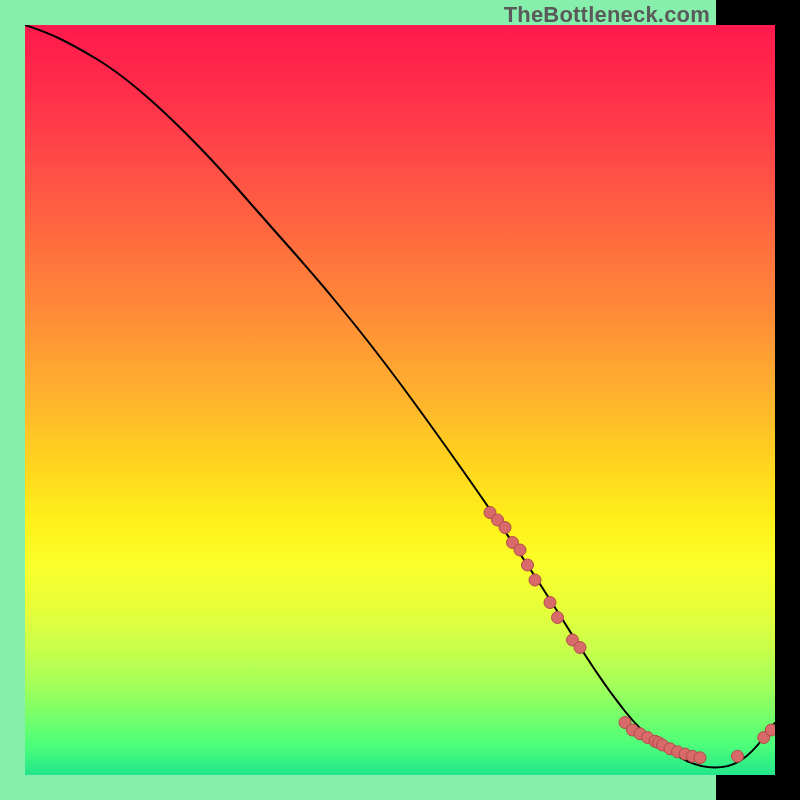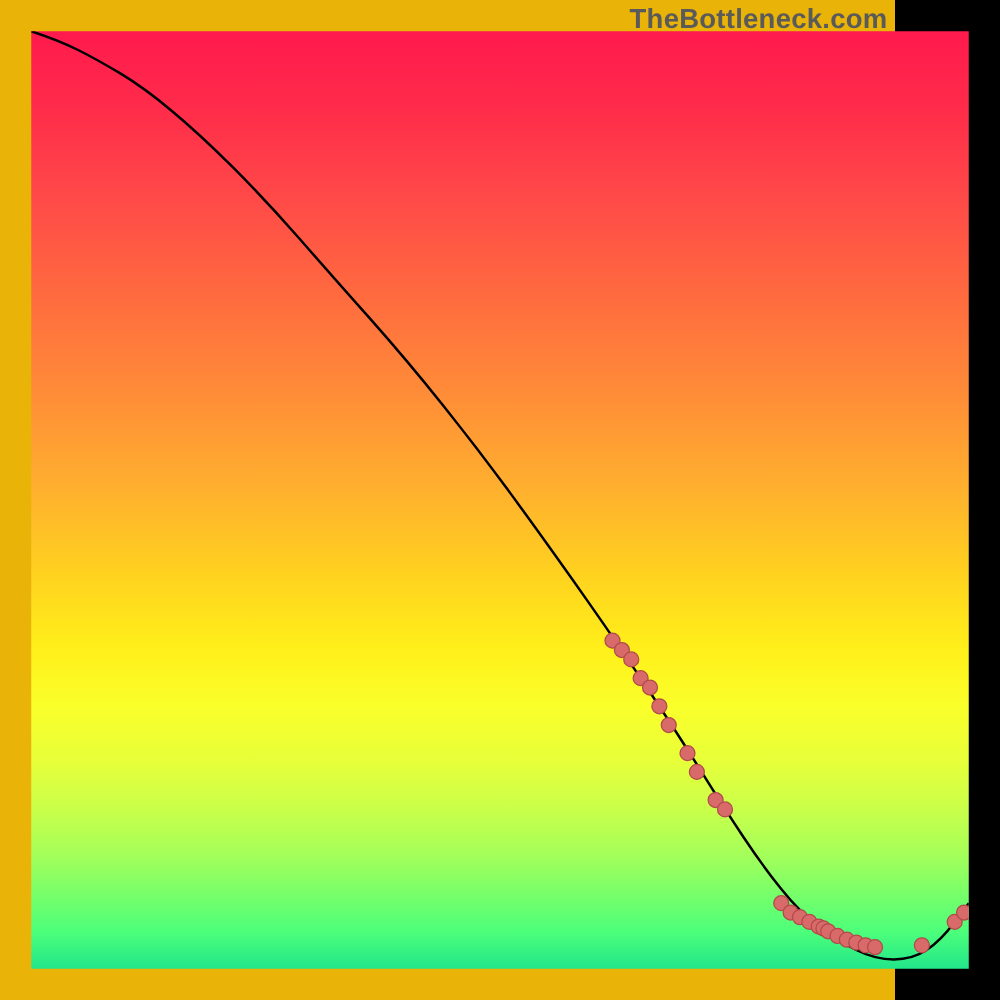--- a/index.html
+++ b/index.html
@@ -7,21 +7,21 @@
     padding: 0;
     background: #000;
     width: 800px;
     height: 800px;
     overflow: hidden;
   }
   .stage {
     position: relative;
     width: 716px;
     height: 800px;
-    background: #eab308;
+    background: #86efac;
   }
   .plot-area {
     position: absolute;
     left: 25px;
     top: 25px;
     width: 750px;
     height: 750px;
   }
   .gradient-bg {
     position: absolute;

